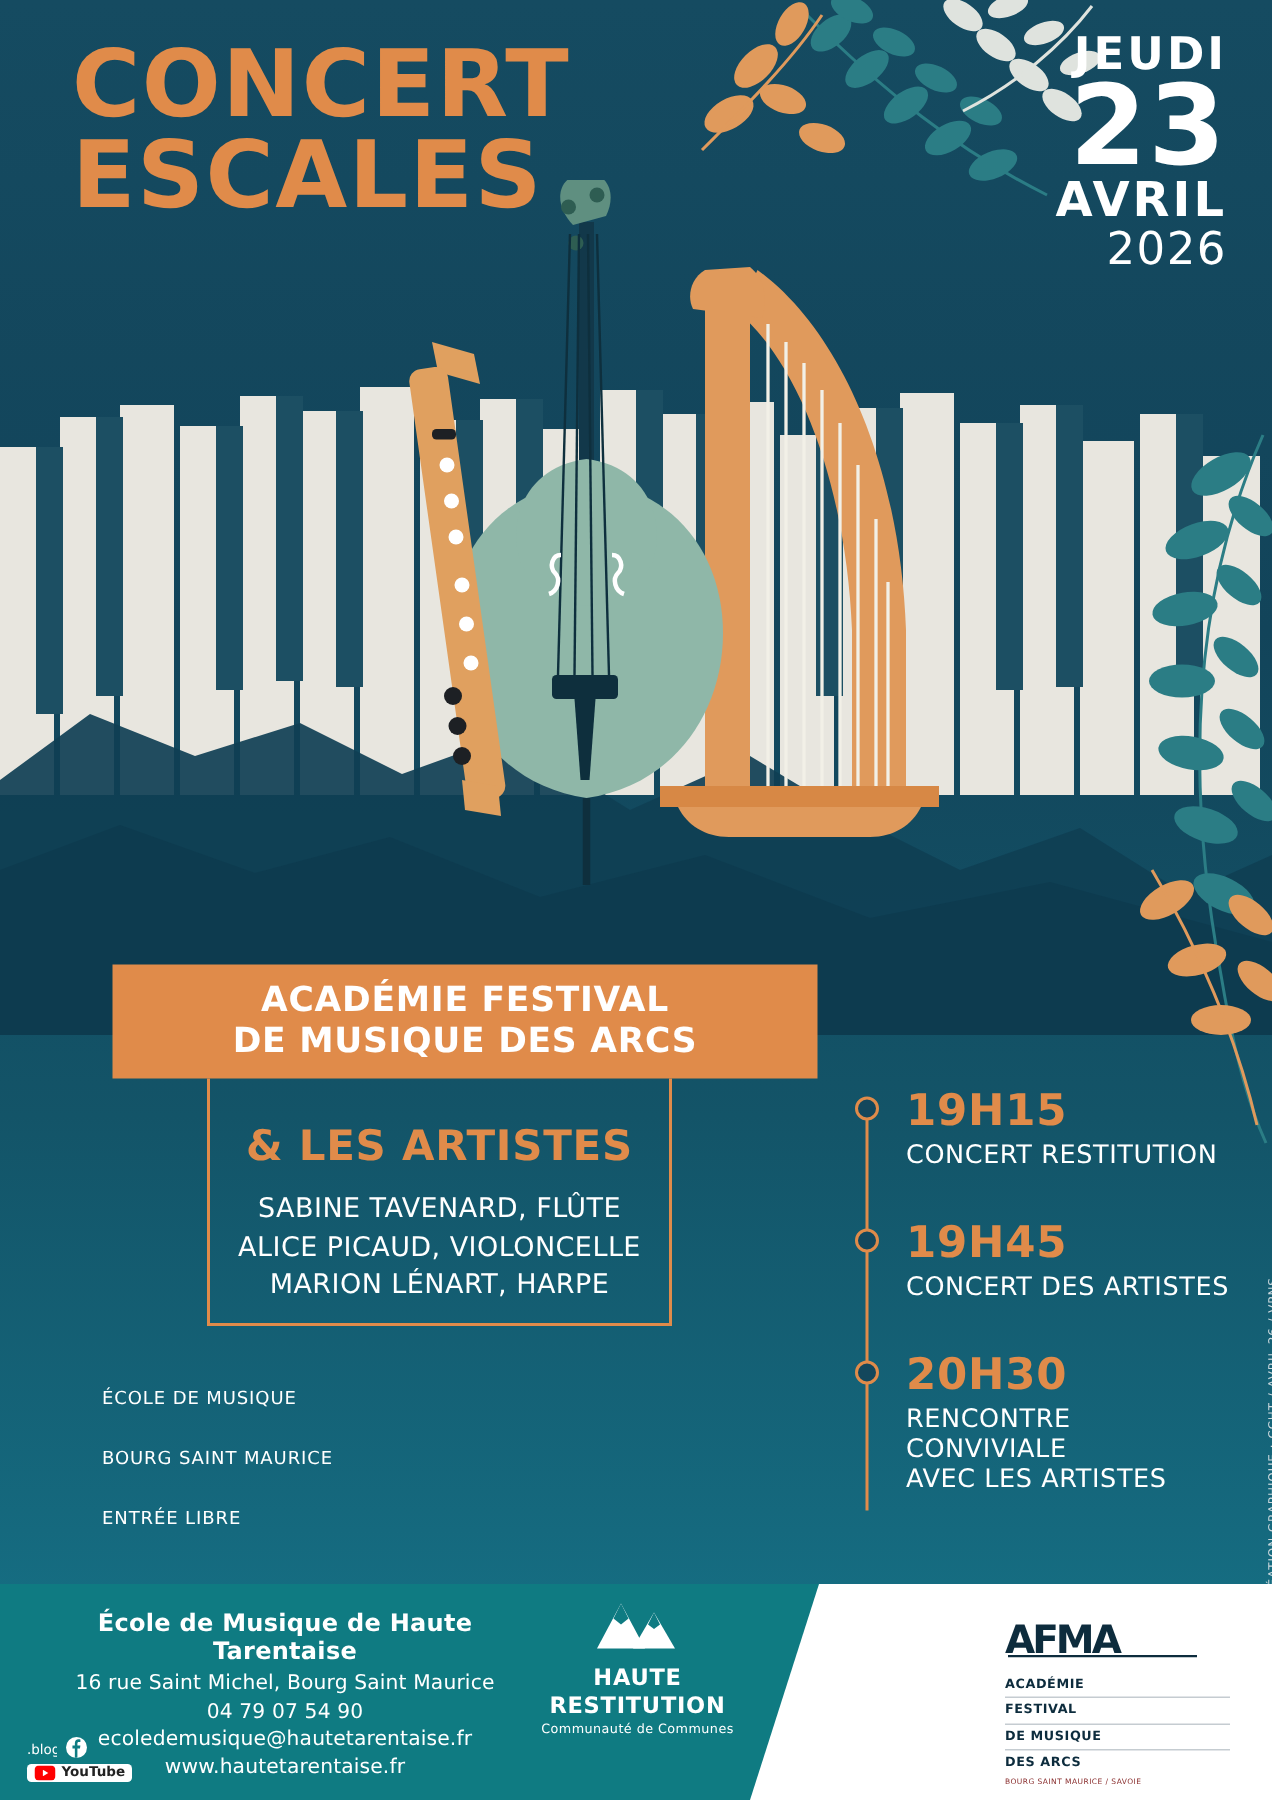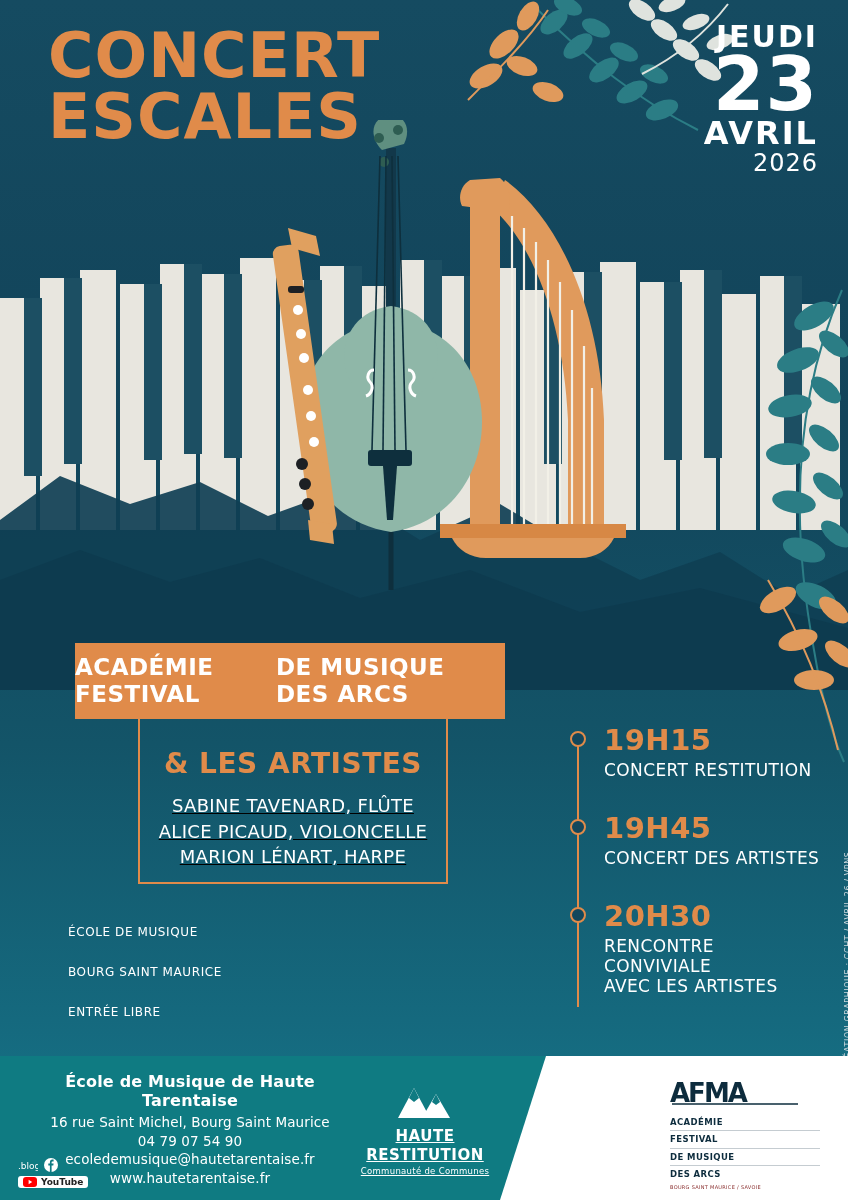--- a/index.html
+++ b/index.html
@@ -60,21 +60,21 @@
   }
   .date-month {
     font-family: "DejaVu Sans", sans-serif;
     font-weight: bold;
     font-size: 32px;
     letter-spacing: 2px;
     line-height: 1.05;
   }
   .date-year {
     font-family: "DejaVu Sans", sans-serif;
-    font-size: 24px;
+    font-size: 30px;
     letter-spacing: 1px;
     line-height: 1.05;
     font-weight: normal;
     text-align: right;
   }
 
   
   .piano {
     position: absolute;
     left: 0; top: 250px;
@@ -91,24 +91,24 @@
 
   .instruments { position: absolute; left: 0; top: 120px; width: 848px; height: 520px; z-index: 12; }
 
   .foliage-top { position: absolute; right: 0; top: 0; width: 420px; height: 240px; z-index: 30; }
   .foliage-right { position: absolute; right: 0; top: 250px; width: 220px; height: 520px; z-index: 30; }
 
   
   .banner {
     position: absolute;
     left: 75px; top: 643px;
-    width: 430px; height: 76px;
+    width: 470px; height: 76px;
     background: #e08b4a;
     z-index: 35;
-    display: flex; 
+    display: flex; flex-direction: column;
     align-items: center; justify-content: center;
   }
   .banner div {
     font-family: "DejaVu Sans", sans-serif;
     font-weight: bold;
     font-size: 23px;
     color: #ffffff;
     letter-spacing: 0.5px;
     line-height: 1.18;
     text-transform: uppercase;
@@ -135,21 +135,20 @@
     letter-spacing: 0.5px;
     z-index: 36;
     text-transform: uppercase;
   }
   .artists-list {
     position: absolute;
     left: 138px; top: 793px;
     width: 310px;
     text-align: center;
     z-index: 36;
-    text-decoration: underline;
   }
   .artists-list div {
     font-family: "DejaVu Sans", sans-serif;
     font-size: 18px;
     color: #ffffff;
     line-height: 1.42;
     letter-spacing: 0.3px;
     text-transform: uppercase;
   }
 
@@ -276,26 +275,25 @@
     display: flex; align-items: center; gap: 4px;
     background: #ffffff; border-radius: 3px; padding: 1px 5px;
   }
   .yt-badge span {
     font-family: "DejaVu Sans", sans-serif;
     font-size: 9px; font-weight: bold; color: #222;
   }
 
   .ht-logo {
     position: absolute;
-    left: 360px; top: 22px;
+    left: 360px; top: 3px;
     width: 130px;
     text-align: center;
     color: #ffffff;
     z-index: 45;
-    text-decoration: underline;
   }
   .ht-name {
     font-family: "DejaVu Sans", sans-serif;
     font-weight: bold;
     font-size: 15px;
     letter-spacing: 0.5px;
     line-height: 1.05;
     margin-top: 3px;
   }
   .ht-sub {

